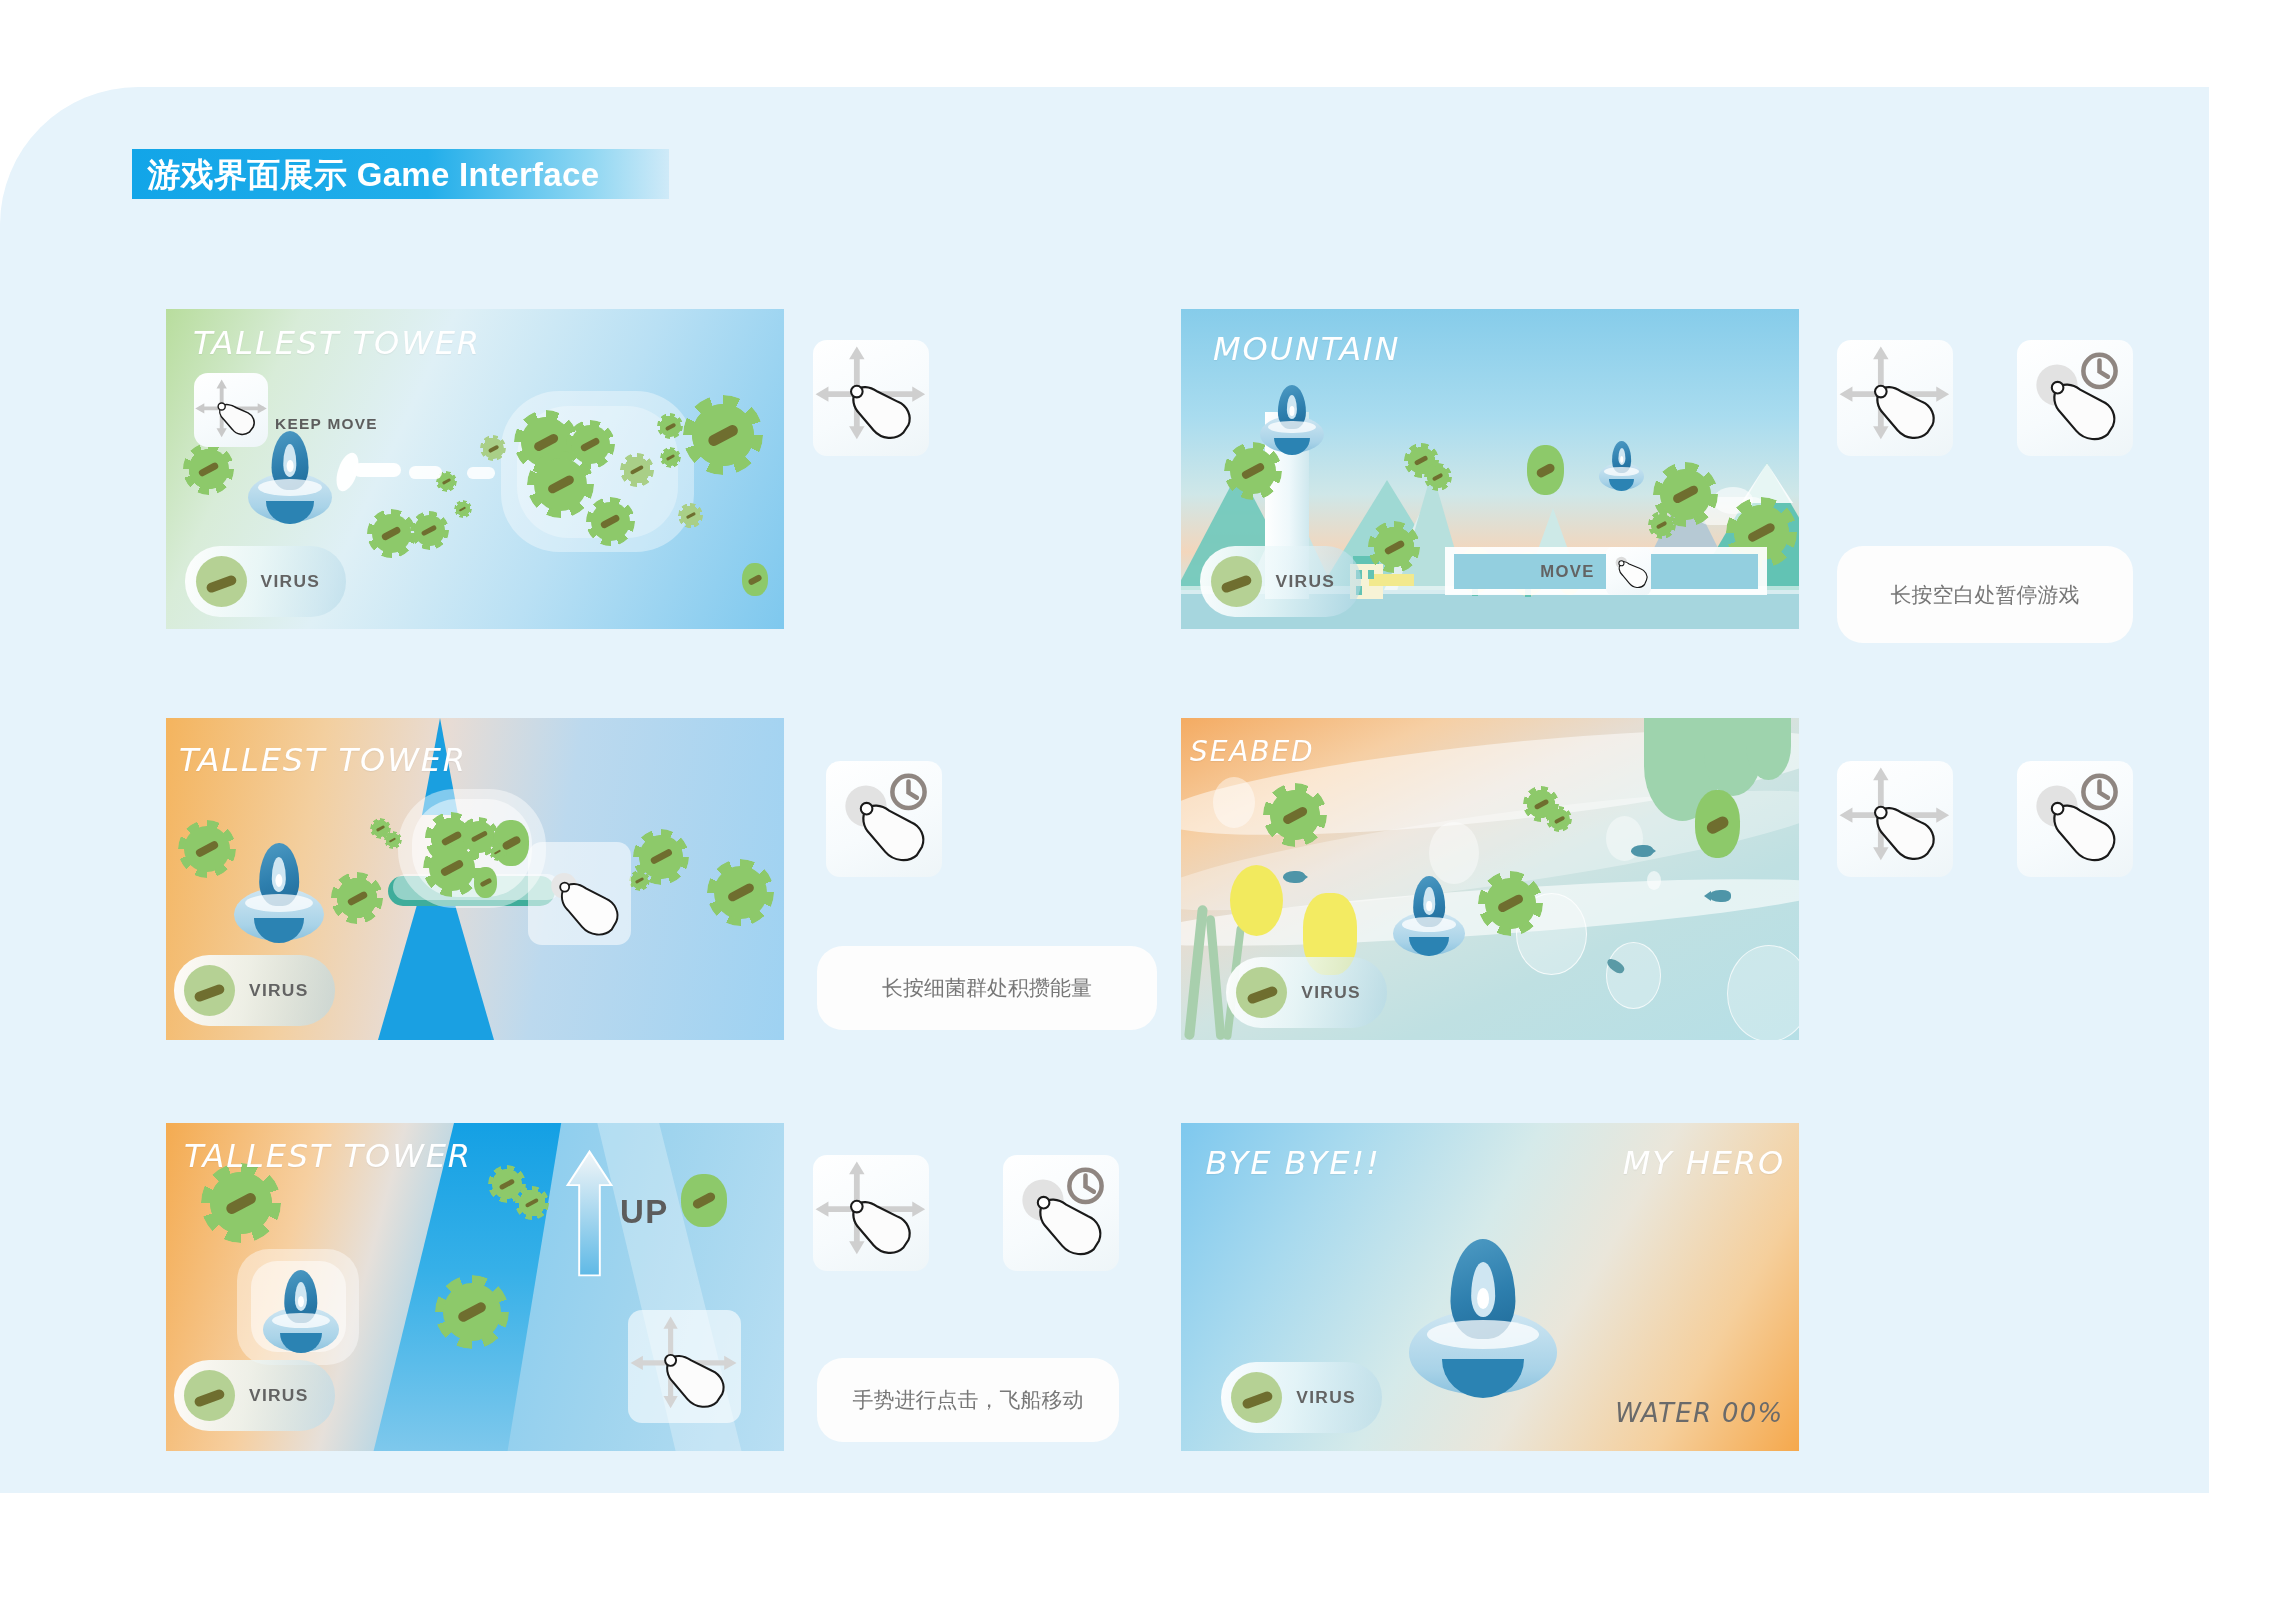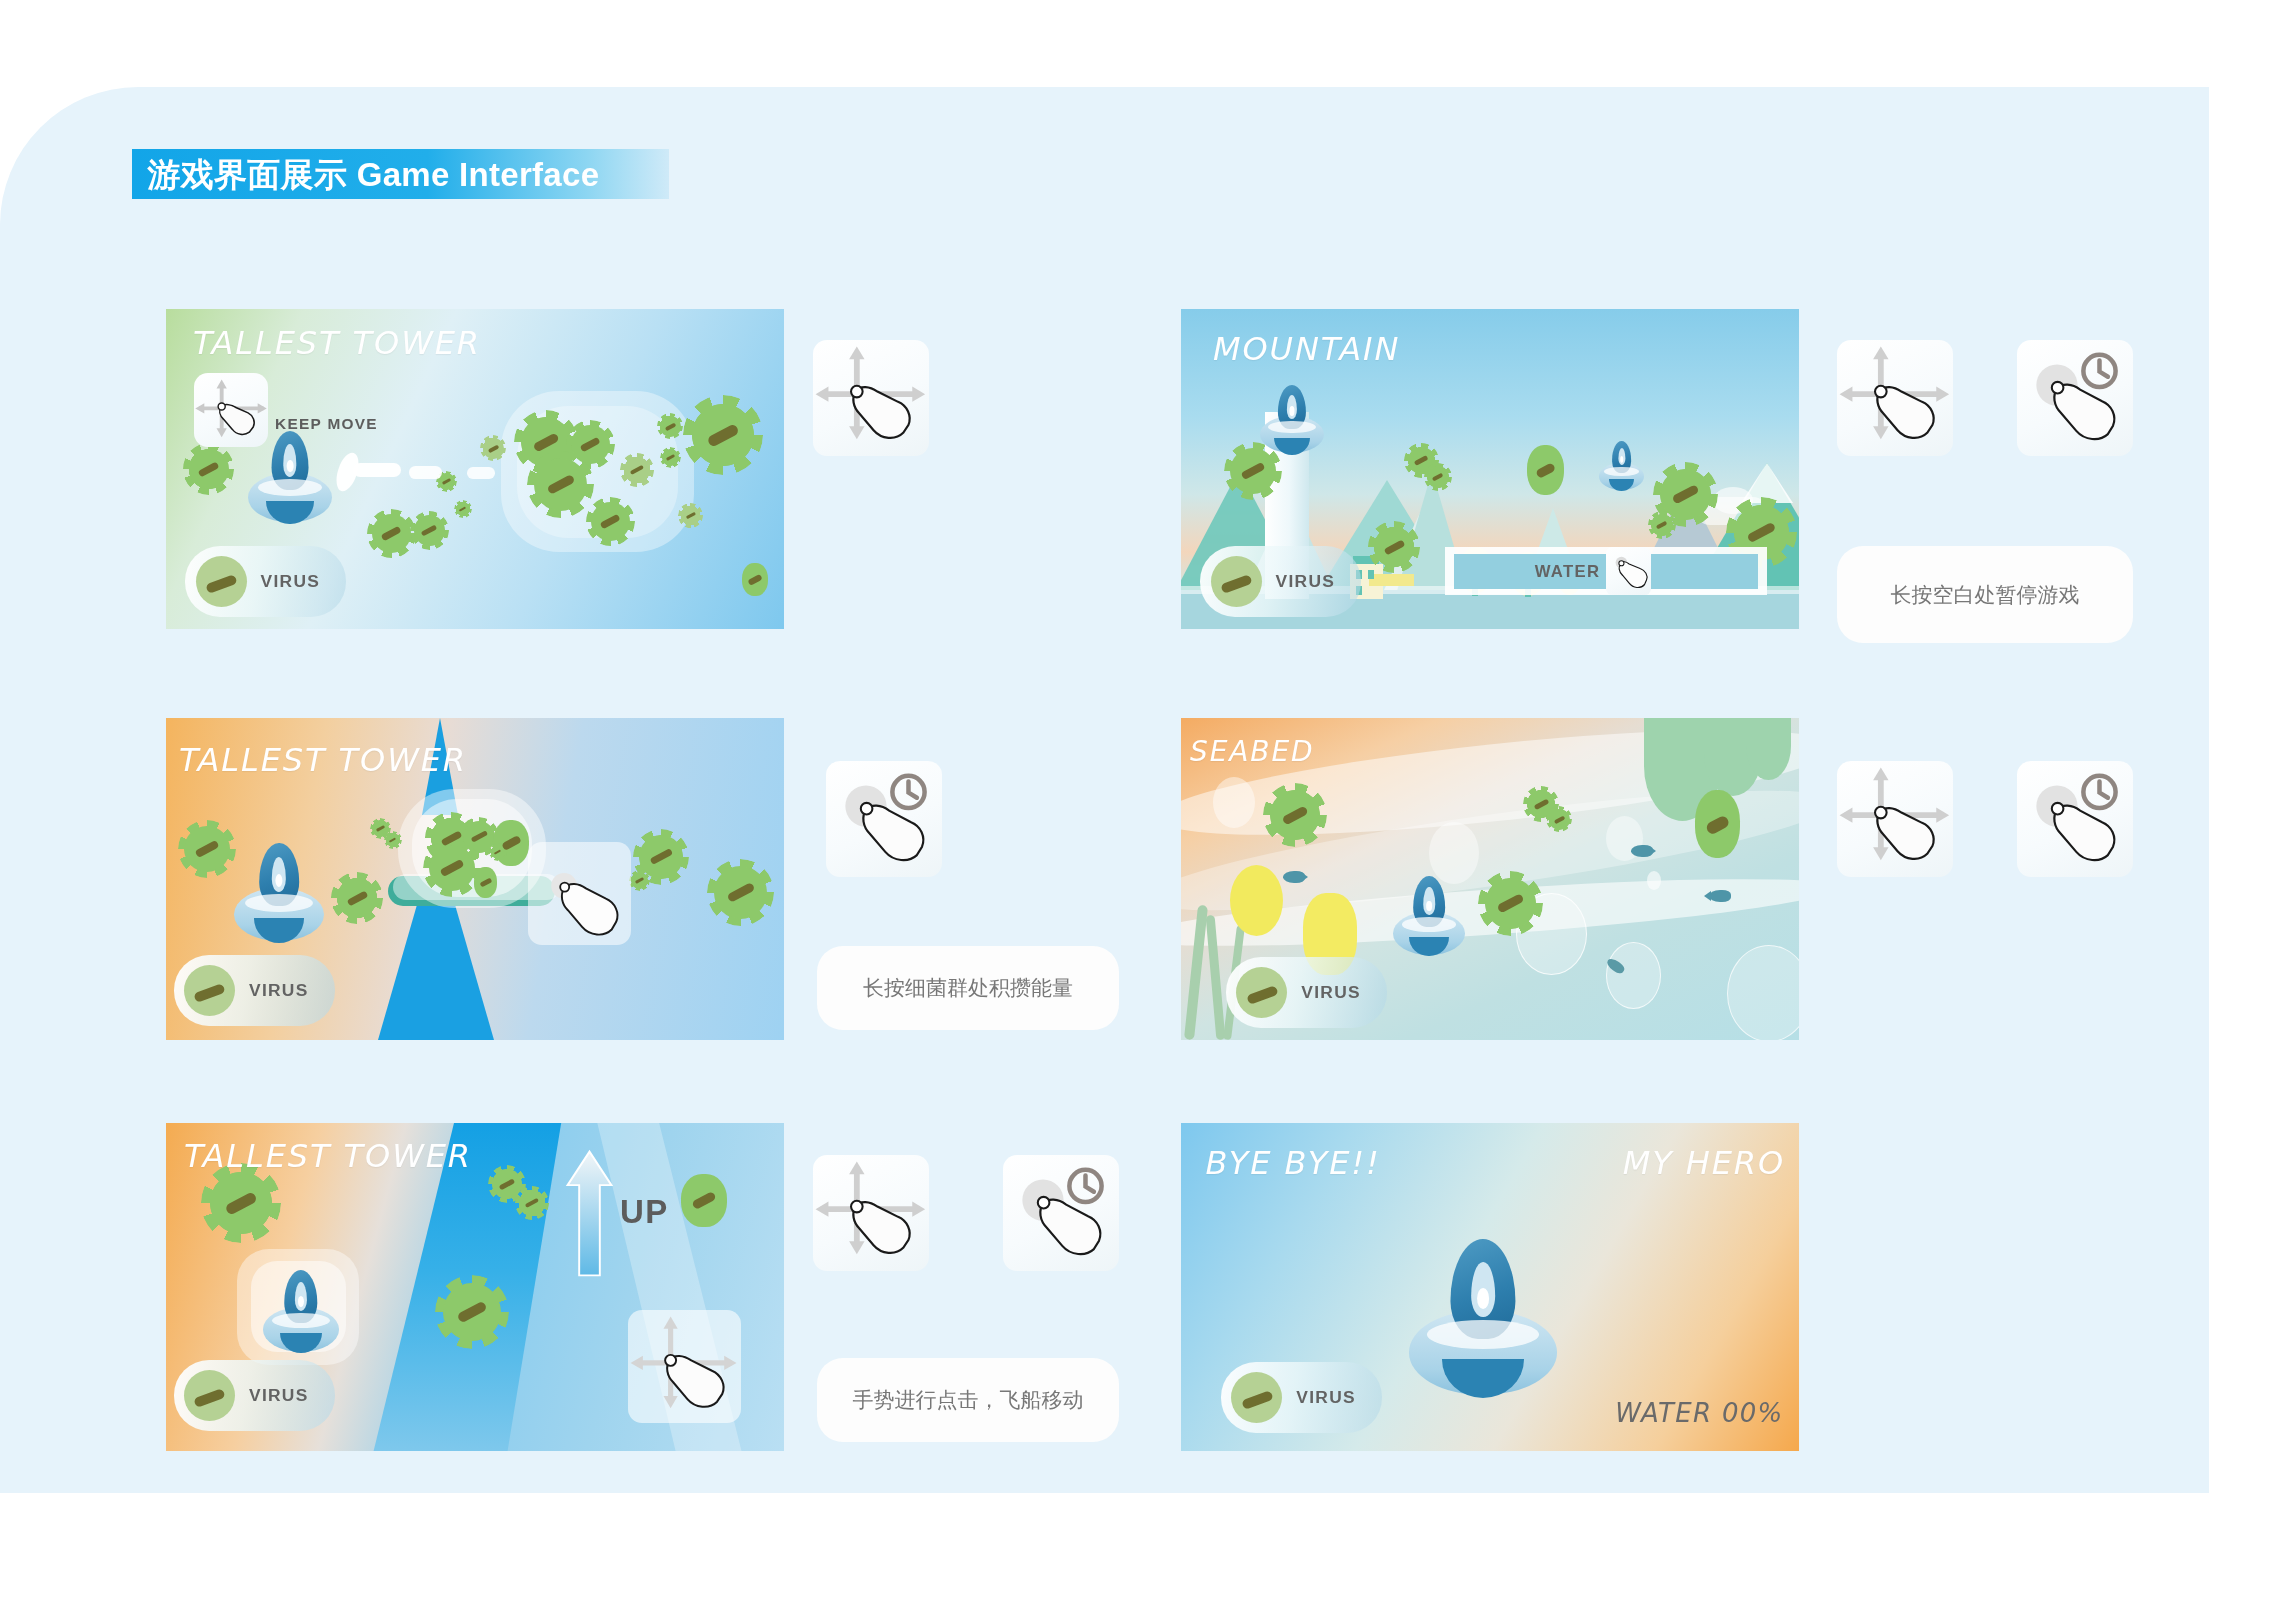--- a/index.html
+++ b/index.html
@@ -287,21 +287,21 @@
     <div class="scr-title" style="left:32px;top:20.6px;">MOUNTAIN</div>
 
     <div class="virus-badge" style="left:19.3px;top:237px;">
       <div class="virus-dot"></div>
       <div class="virus-label">VIRUS</div>
     </div>
 
     <div style="position:absolute;left:264px;top:238px;width:322px;height:48px;background:rgba(255,255,255,.92);"></div>
     <div style="position:absolute;left:273px;top:245px;width:304px;height:35px;background:#93cfdf;
                 display:flex;align-items:center;justify-content:center;">
-      <span style="color:#636363;font-size:16.7px;font-weight:700;letter-spacing:1.3px;margin-right:77px;">WATER</span>
+      <span style="color:#636363;font-size:16.7px;font-weight:700;letter-spacing:1.3px;margin-right:77px;">MOVE</span>
     </div>
     <div class="gesture" style="left:425px;top:238px;width:45px;height:48px;border-radius:6.4px;">
       <svg width="45" height="48" viewBox="0 0 70 74">
         <circle cx="24" cy="24" r="9" fill="#dcdcdc"></circle>
         <path d="M23 26 C19 31 20 38 26 44 L36 56 C42 64 54 65 60 58 L63 51 C66 44 61 36 53 33 L36 26 C31 22 26 21 23 26 Z" fill="#fdfdfd" stroke="#1a1a1a" stroke-width="1.8"></path>
         <circle cx="24" cy="25" r="4" fill="#ffffff" stroke="#1a1a1a" stroke-width="1.6"></circle>
       </svg>
     </div>
   </div>
 
@@ -415,21 +415,21 @@
     <svg width="116" height="116" viewBox="0 0 180 180">
       <circle cx="62" cy="70" r="32" fill="#e2e2e2"></circle>
       <g>
           <circle cx="128" cy="48" r="25" fill="none" stroke="#8f8681" stroke-width="7"></circle>
         <path d="M128 32 L128 49 L141 57" fill="none" stroke="#8f8681" stroke-width="7" stroke-linecap="round"></path>
         </g>
       <path d="M62 76 C55 86 57 102 68 113 L92 141 C105 156 128 158 141 146 L149 133 C155 118 147 101 132 95 L98 77 C86 68 70 66 62 76 Z" fill="#fcfcfc" stroke="#1a1a1a" stroke-width="3.4"></path>
       <circle cx="63" cy="74" r="9" fill="#ffffff" stroke="#1a1a1a" stroke-width="3.2"></circle>
     </svg>
   </div>
-  <div class="caption" style="left:817px;top:946px;width:302px;height:84px;">长按细菌群处积攒能量</div>
+  <div class="caption" style="left:817px;top:946px;width:340px;height:84px;">长按细菌群处积攒能量</div>
 
   <div class="screen" style="left:1181px;top:718px;width:618px;height:322px;">
     <div class="screen-inner" style="background:linear-gradient(155deg,#f4ab62 0%,#f6cfa4 20%,#e6ddd2 36%,#cfe4e2 52%,#bfe0e2 70%,#b6dfe6 100%);"></div>
 
     <div style="position:absolute;left:-26px;top:26px;width:682px;height:77px;border-radius:50%;
                 background:rgba(255,255,255,.5);transform:rotate(-6deg);"></div>
     <div style="position:absolute;left:-39px;top:97px;width:695px;height:71px;border-radius:50%;
                 background:rgba(255,255,255,.32);transform:rotate(-8deg);"></div>
     <div style="position:absolute;left:-51px;top:172px;width:708px;height:45px;border-radius:50%;
                 background:rgba(255,255,255,.6);transform:rotate(-4deg);"></div>

